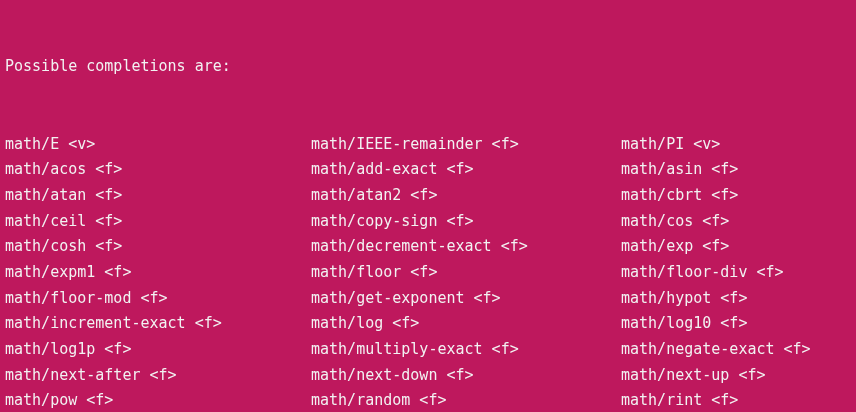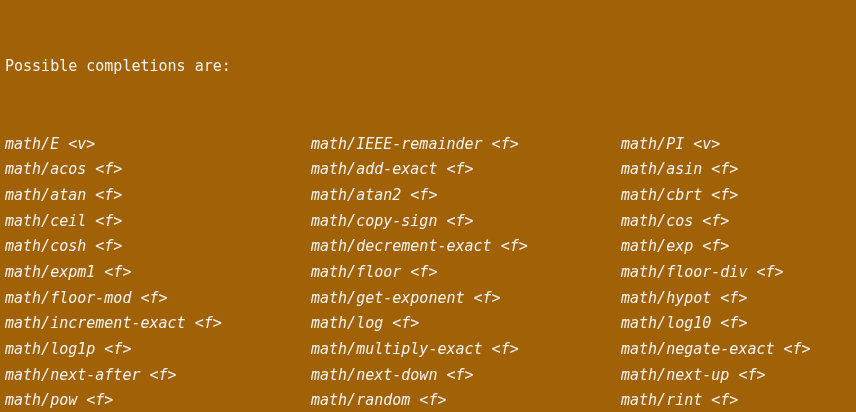--- a/index.html
+++ b/index.html
@@ -4,41 +4,40 @@
 <style>
   html, body {
     margin: 0;
     padding: 0;
     background: #21206b;
   }
   .terminal {
     width: 856px;
     height: 412px;
     box-sizing: border-box;
-    background: #a16207;
+    background: #be185d;
     color: #f2f2f2;
     font-family: "DejaVu Sans Mono", "Liberation Mono", monospace;
     font-size: 15px;
     line-height: 25.7px;
     padding: 3px 0 0 5px;
     overflow: hidden;
     white-space: pre;
   }
   .line {
     height: 25.7px;
   }
   .row {
     display: grid;
     grid-template-columns: 306px 310px 1fr;
     height: 25.7px;
   }
   .cell {
     display: block;
     overflow: hidden;
-    font-style: italic;
   }
 </style>
 </head>
 <body>
 
 <div class="terminal">
   <div class="line">Possible completions are:</div>
   <div id="grid"><div class="row"><span class="cell">math/E &lt;v&gt;</span><span class="cell">math/IEEE-remainder &lt;f&gt;</span><span class="cell">math/PI &lt;v&gt;</span></div><div class="row"><span class="cell">math/acos &lt;f&gt;</span><span class="cell">math/add-exact &lt;f&gt;</span><span class="cell">math/asin &lt;f&gt;</span></div><div class="row"><span class="cell">math/atan &lt;f&gt;</span><span class="cell">math/atan2 &lt;f&gt;</span><span class="cell">math/cbrt &lt;f&gt;</span></div><div class="row"><span class="cell">math/ceil &lt;f&gt;</span><span class="cell">math/copy-sign &lt;f&gt;</span><span class="cell">math/cos &lt;f&gt;</span></div><div class="row"><span class="cell">math/cosh &lt;f&gt;</span><span class="cell">math/decrement-exact &lt;f&gt;</span><span class="cell">math/exp &lt;f&gt;</span></div><div class="row"><span class="cell">math/expm1 &lt;f&gt;</span><span class="cell">math/floor &lt;f&gt;</span><span class="cell">math/floor-div &lt;f&gt;</span></div><div class="row"><span class="cell">math/floor-mod &lt;f&gt;</span><span class="cell">math/get-exponent &lt;f&gt;</span><span class="cell">math/hypot &lt;f&gt;</span></div><div class="row"><span class="cell">math/increment-exact &lt;f&gt;</span><span class="cell">math/log &lt;f&gt;</span><span class="cell">math/log10 &lt;f&gt;</span></div><div class="row"><span class="cell">math/log1p &lt;f&gt;</span><span class="cell">math/multiply-exact &lt;f&gt;</span><span class="cell">math/negate-exact &lt;f&gt;</span></div><div class="row"><span class="cell">math/next-after &lt;f&gt;</span><span class="cell">math/next-down &lt;f&gt;</span><span class="cell">math/next-up &lt;f&gt;</span></div><div class="row"><span class="cell">math/pow &lt;f&gt;</span><span class="cell">math/random &lt;f&gt;</span><span class="cell">math/rint &lt;f&gt;</span></div></div>
 </div>
 

